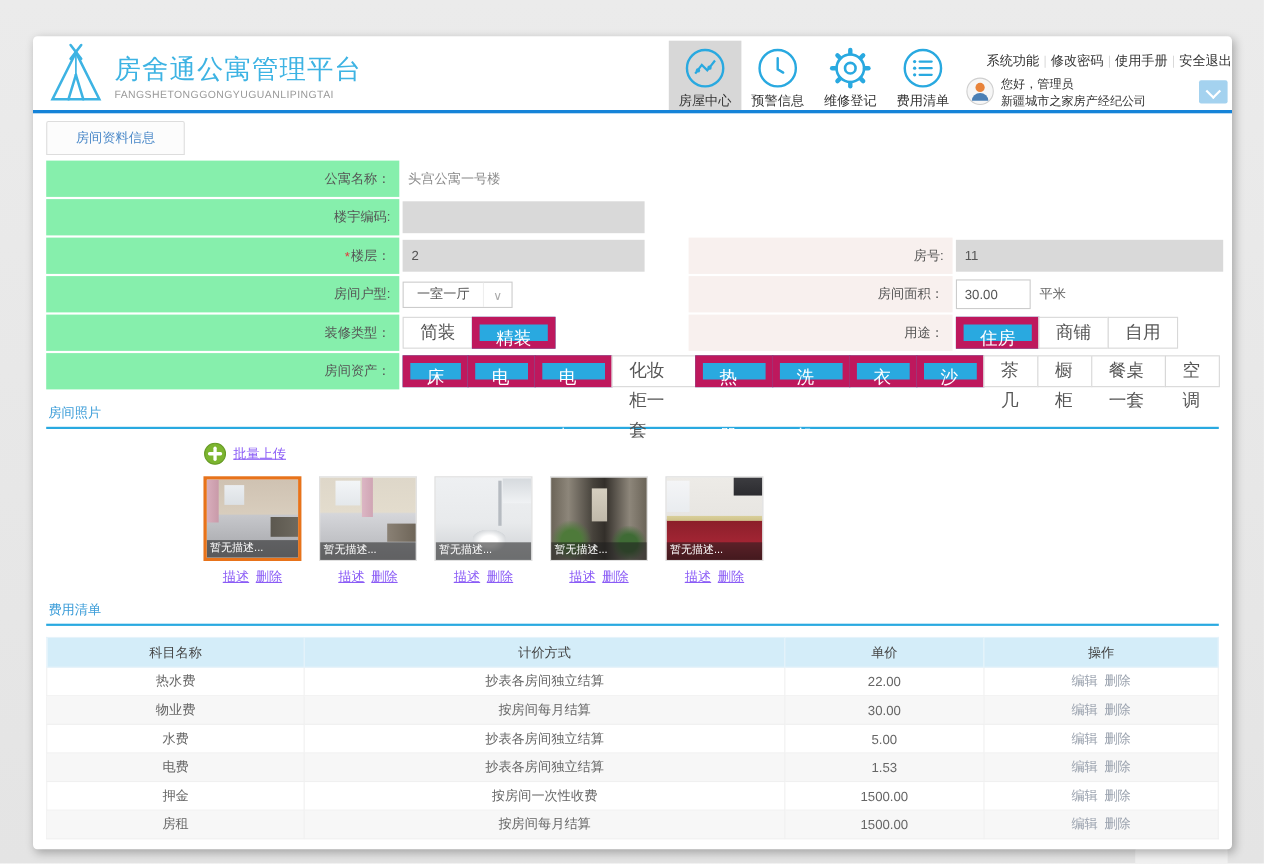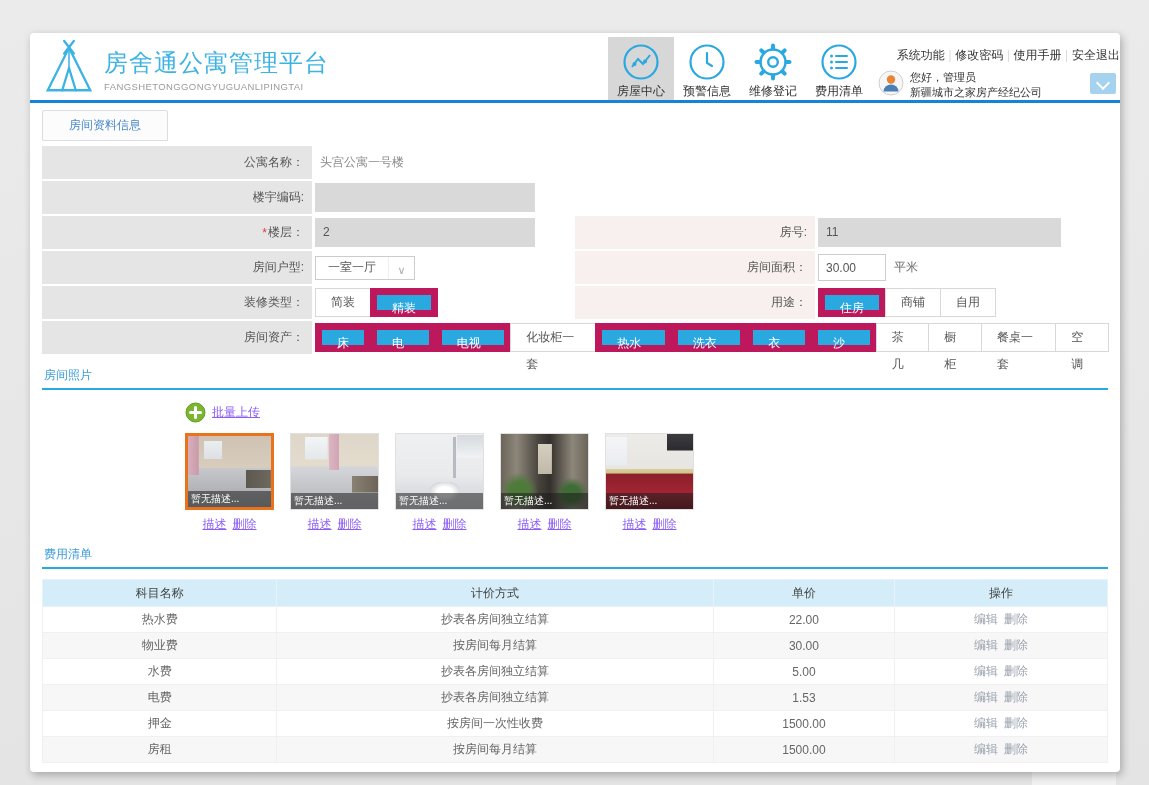--- a/index.html
+++ b/index.html
@@ -36,37 +36,37 @@
   .chevron-box { position:absolute; right:4px; bottom:6px; width:26px; height:21px; background:#a4d2ef; border-radius:2px; cursor:pointer; }
   .chevron-box:after { content:""; position:absolute; left:8px; top:5px; width:8px; height:8px;
     border-right:2px solid #fff; border-bottom:2px solid #fff; transform:rotate(45deg); }
   
   .tabbar { padding:7px 0 0 12px; }
   .tab { display:inline-block; padding:6px 26px; border:1px solid #ddd; background:#fcfcfc;
     color:#4a88c8; font-size:12px; border-radius:2px 2px 0 0; cursor:pointer; }
   
   .form { margin:5px 12px 0 12px; }
   .frow { display:flex; margin-bottom:2px; min-height:33px; }
-  .flabel { width:270px; flex:none; background:#e5e5e5; text-align:right; padding-right:8px;
+  .flabel { width:321px; flex:none; background:#86efac; text-align:right; padding-right:8px;
     display:flex; align-items:center; justify-content:flex-end; color:#555; }
   .flabel .req { color:#e03c3c; margin-right:1px; }
   .fmid { width:240px; flex:none; background:#f8f0ee; text-align:right; padding-right:8px;
     display:flex; align-items:center; justify-content:flex-end; color:#555; }
   .fval { flex:1; display:flex; align-items:center; padding-left:3px; gap:8px; }
   .fval.fixed { flex:none; width:263px; }
   .txtval { color:#8a8a8a; padding-left:5px; }
   .inp-dis { background:#d9d9d9; height:29px; line-height:29px; padding-left:8px; color:#555; }
   .w220 { width:220px; } .w265 { width:243px; }
   .inp { border:1px solid #ccc; height:27px; line-height:27px; padding:0 7px; width:68px; color:#555; background:#fff; }
   .unit { color:#666; }
   .sel { display:flex; border:1px solid #ccc; height:24px; align-items:center; background:#fff; cursor:pointer; }
   .sel-text { padding:0 12px; color:#555; }
   .sel-arrow { width:26px; text-align:center; color:#aaa; border-left:1px solid #eee; font-size:11px; align-self:stretch; line-height:27px; }
   .tog { display:inline-block; height:29px; line-height:27px; padding:0 15px; border:1px solid #d8d8d8;
-    background:#fff; color:#555; margin-right:-1px; cursor:pointer; font-size:12px; }
+    background:#fff; color:#555; margin-right:-1px; cursor:pointer; font-size:16px; }
   .tog.on { background:#29a9e0; border:7px solid #be185d; color:#fff; line-height:27px; }
   .btn-group { display:flex; }
   
   .section-bar { margin:8px 12px 0 12px; border-bottom:2px solid #29a9e0; padding:5px 0 4px 2px;
     color:#3a9cd8; font-size:12px; }
   .upload-row { margin:12px 0 10px 155px; display:flex; align-items:center; gap:6px; }
   .green-plus { cursor:pointer; display:inline-flex; }
   .blue-link { color:#8b5cf6; text-decoration:underline; cursor:pointer; }
   
   .photos { display:flex; margin-left:155px; gap:16px; }

